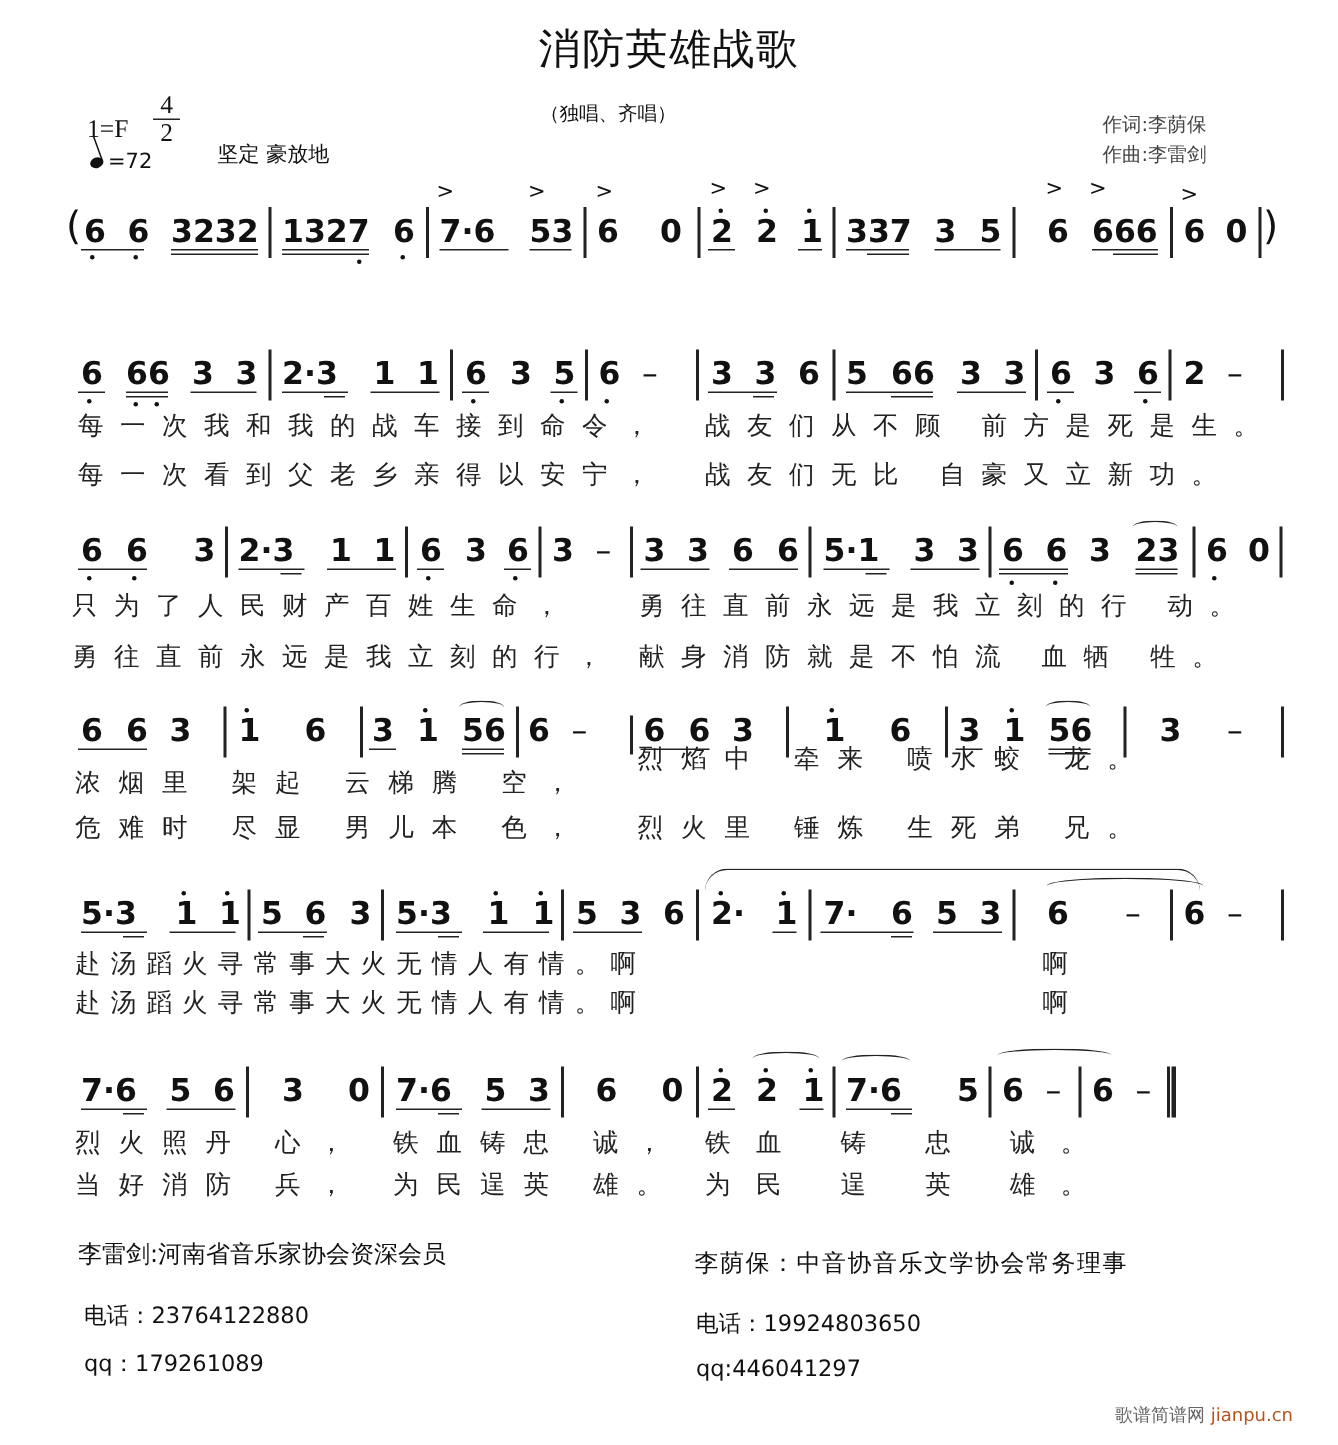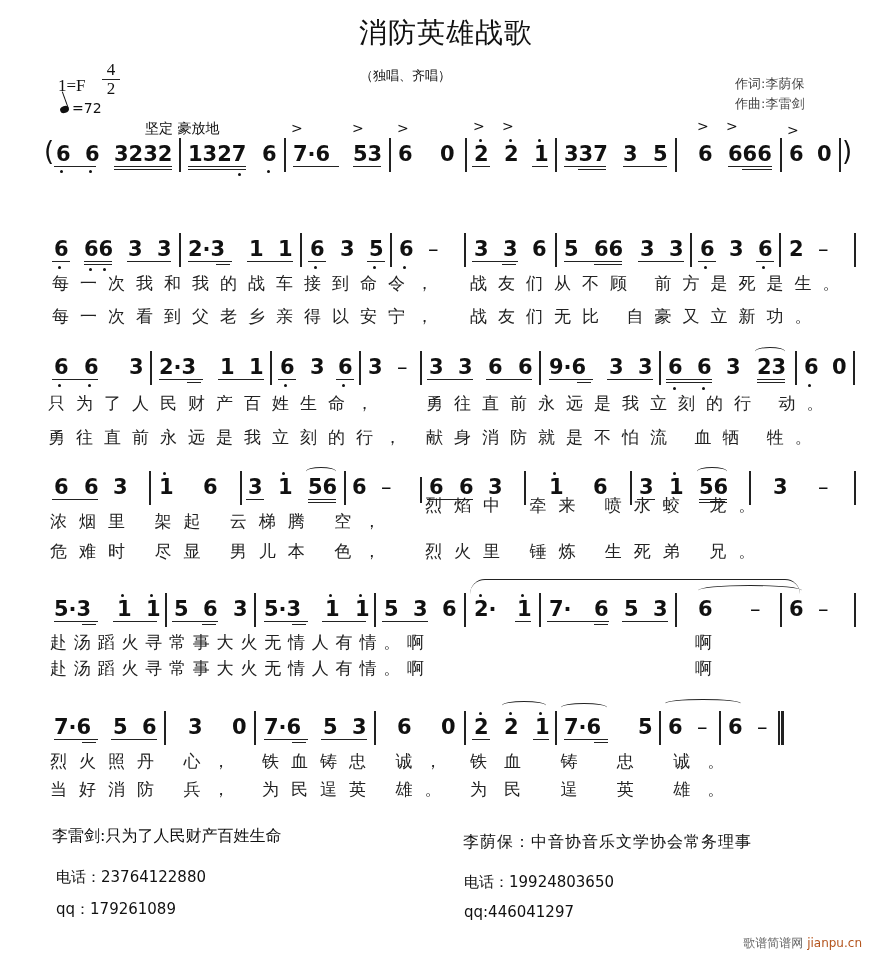--- a/index.html
+++ b/index.html
@@ -8,21 +8,21 @@
   .abs { position:absolute; }
   .title { left:0; width:892px; top:14px; text-align:center; font-family:"DejaVu Serif","Liberation Serif",serif; font-size:28px; letter-spacing:1px; }
   .subtitle { left:360px; top:67px; font-size:13px; }
   .credits { left:735px; top:74px; font-size:13px; color:#444; line-height:20px; }
   .key { left:58px; top:76px; font-family:"Liberation Serif",serif; font-size:17px; }
   .timesig { left:102px; top:62px; font-family:"Liberation Serif",serif; font-size:17px; text-align:center; width:18px; line-height:16px; }
   .timesig .line { border-top:1px solid #222; margin:1px 0; }
   .tempo { left:60px; top:100px; font-size:14px; }
   .tempo .note { display:inline-block; width:9px; height:7px; background:#111; border-radius:50%; transform:rotate(-20deg); margin-right:3px; position:relative; }
   .tempo .note:after { content:""; position:absolute; right:0; bottom:3px; width:1px; height:18px; background:#111; }
-  .expr { left:145px; top:94px; font-size:14px;margin-top:26px; }
+  .expr { left:145px; top:94px; font-size:14px; }
 
   .row { position:absolute; left:0; width:892px; }
   .n { position:absolute; font-family:"DejaVu Sans","Liberation Sans",sans-serif; font-weight:bold; font-size:21px; top:0; line-height:24px; }
   .bar { position:absolute; width:1.5px; background:#222; top:-4px; height:34px; }
   .ul { position:absolute; height:1px; background:#222; }
   .dot { position:absolute; width:3px; height:3px; background:#111; border-radius:50%; }
   .acc { position:absolute; font-size:14px; top:-24px; }
   .slur { position:absolute; border-top:1.2px solid #222; border-radius:50% 50% 0 0; height:8px; }
   .lyr { position:absolute; font-size:17px; letter-spacing:11px; white-space:nowrap; color:#222; }
   .footer { font-size:15px; }
@@ -197,21 +197,21 @@
   <span class="n" style="left:368px">3</span>
     <span class="n" style="left:397px;font-weight:normal">–</span>
   <span class="bar" style="left:420px"></span>
   <span class="n" style="left:429px">3</span>
     <span class="n" style="left:458px">3</span>
     <span class="ul" style="left:427px;width:46px;top:24px"></span>
   <span class="n" style="left:488px">6</span>
     <span class="n" style="left:518px">6</span>
     <span class="ul" style="left:486px;width:46px;top:24px"></span>
   <span class="bar" style="left:539px"></span>
-  <span class="n" style="left:549px">9·6</span>
+  <span class="n" style="left:549px">5·1</span>
     <span class="ul" style="left:549px;width:44px;top:24px"></span>
     <span class="ul" style="left:577px;width:14px;top:27px"></span>
   <span class="n" style="left:609px">3</span>
     <span class="n" style="left:638px">3</span>
     <span class="ul" style="left:607px;width:46px;top:24px"></span>
   <span class="bar" style="left:659px"></span>
   <span class="n" style="left:668px">6</span>
     <span class="dot" style="left:673px;top:32px"></span>
   <span class="n" style="left:697px">6</span>
     <span class="dot" style="left:702px;top:32px"></span>
@@ -386,20 +386,20 @@
   <span class="bar" style="left:778px"></span>
     <span class="bar" style="left:781px;width:3px"></span>
 </div>
 <div class="lyr" style="left:50px;top:750px;letter-spacing:12px">烈火照丹 心，</div>
 <div class="lyr" style="left:262px;top:750px;letter-spacing:12px">铁血铸忠 诚，</div>
 <div class="lyr" style="left:470px;top:750px;letter-spacing:17px">铁血  铸  忠 诚。</div>
 <div class="lyr" style="left:50px;top:778px;letter-spacing:12px">当好消防 兵，</div>
 <div class="lyr" style="left:262px;top:778px;letter-spacing:12px">为民逞英 雄。</div>
 <div class="lyr" style="left:470px;top:778px;letter-spacing:17px">为民  逞  英 雄。</div>
 
-<div class="abs footer" style="left:52px;top:826px;font-size:16px">李雷剑:只为了人民财产百姓生命</div>
+<div class="abs footer" style="left:52px;top:826px;font-size:16px">李雷剑:河南省音乐家协会资深会员</div>
 <div class="abs footer" style="left:56px;top:868px">电话：23764122880</div>
 <div class="abs footer" style="left:56px;top:900px">qq：179261089</div>
 <div class="abs footer" style="left:463px;top:832px;font-size:16px;letter-spacing:1px">李荫保：中音协音乐文学协会常务理事</div>
 <div class="abs footer" style="left:464px;top:873px">电话：19924803650</div>
 <div class="abs footer" style="left:464px;top:903px">qq:446041297</div>
 
 <div class="abs wm"><span style="color:#666">歌谱简谱网</span> <span>jianpu.cn</span></div>
 
 </body></html>

